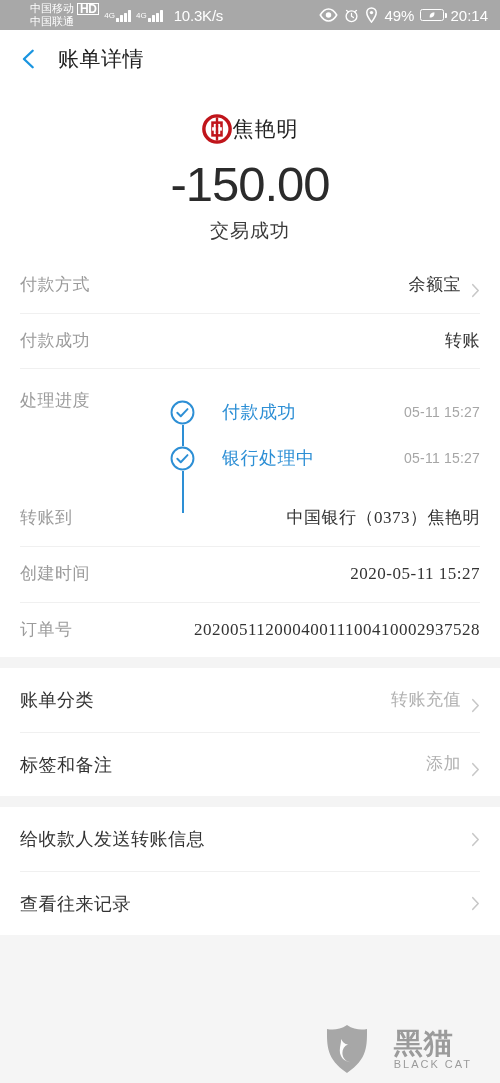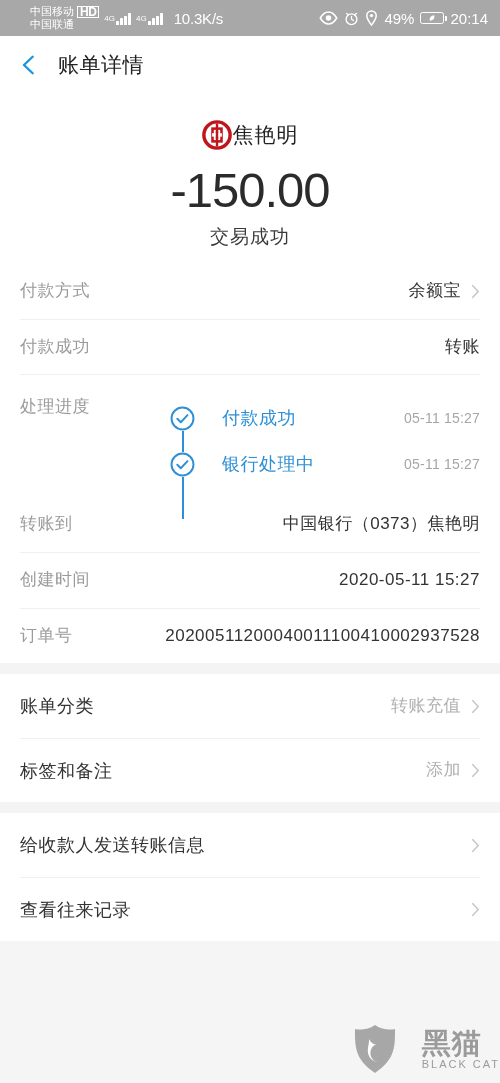--- a/index.html
+++ b/index.html
@@ -6,21 +6,21 @@
   html, body {
     width: 500px; height: 1083px;
     background: #ffffff;
     font-family: "Liberation Sans", "DejaVu Sans", sans-serif;
     overflow: hidden;
   }
   .screen { width: 500px; height: 1083px; position: relative; background: #f5f5f5; }
 
   
   .statusbar {
-    height: 36px; background: #a8a8a8; color: #ffffff;
+    height: 30px; background: #a8a8a8; color: #ffffff;
     display: flex; align-items: center; justify-content: space-between;
     padding: 0 12px 0 30px; font-size: 14px;
   }
   .sb-left { display: flex; align-items: center; gap: 5px; }
   .carriers { display: flex; flex-direction: column; justify-content: center; line-height: 13px; font-size: 11px; }
   .carrier-row { display: flex; align-items: center; gap: 3px; white-space: nowrap; }
   .hd-badge {
     border: 1.5px solid #fff; border-radius: 0; font-size: 12px;
     padding: 0 2px; line-height: 10px; font-weight: bold; letter-spacing: -0.5px;
   }
@@ -66,21 +66,21 @@
   
   .rows { padding: 0 20px; }
   .row {
     display: flex; align-items: flex-start; justify-content: space-between;
     min-height: 52px; padding: 15px 0; gap: 14px;
   }
   .row + .row { border-top: 1px solid #f0f0f0; }
   .row-label { font-size: 17px; color: #9b9b9b; white-space: nowrap; flex: none; letter-spacing: 0.5px; }
   .row-value { font-size: 17px; color: #333; text-align: right; letter-spacing: 0.5px; line-height: 1.45; }
   .row-value.muted { color: #b0b0b0; }
-  .row-right { display: flex; align-items: center; justify-content: flex-end; gap: 10px; flex: 1; }
+  .row-right { display: flex; align-items: flex-end; justify-content: flex-end; gap: 10px; flex: 1; font-family: Liberation Serif, serif; }
   .chev { width: 9px; height: 15px; flex: none; }
   .row.noborder { border-top: none; }
 
   
   .progress-row { display: flex; padding: 14px 0 16px; border-top: 1px solid #f0f0f0; }
   .progress-label { font-size: 17px; color: #9b9b9b; flex: none; width: 150px; padding-top: 6px; letter-spacing: 0.5px; }
   .timeline { flex: 1; position: relative; }
   .step { display: flex; align-items: center; gap: 27px; position: relative; height: 58px; }
   .step:last-child { height: 34px; }
   .dot { width: 25px; height: 25px; flex: none; position: relative; z-index: 2; background: #fff; }
@@ -95,21 +95,21 @@
   
   .action-row {
     display: flex; align-items: center; justify-content: space-between;
     min-height: 64px; padding: 18px 0;
   }
   .action-row + .action-row { border-top: 1px solid #f0f0f0; }
   .action-label { font-size: 18px; color: #333; letter-spacing: 0.5px; }
 
   
   .watermark {
-    position: absolute; right: 0; bottom: 8px;
+    position: absolute; right: 28px; bottom: 8px;
     display: flex; align-items: center; gap: 24px; opacity: 0.85;
   }
   .wm-shield { width: 46px; height: 52px; display: block; }
   .wm-text { display: flex; flex-direction: column; align-items: flex-start; }
   .wm-cn { font-size: 29px; font-weight: bold; color: #8c8c8c; line-height: 30px; letter-spacing: 1px; }
   .wm-en { font-size: 11px; font-weight: normal; color: #8c8c8c; letter-spacing: 2px; line-height: 13px; }
 </style>
 </head>
 <body>
 

